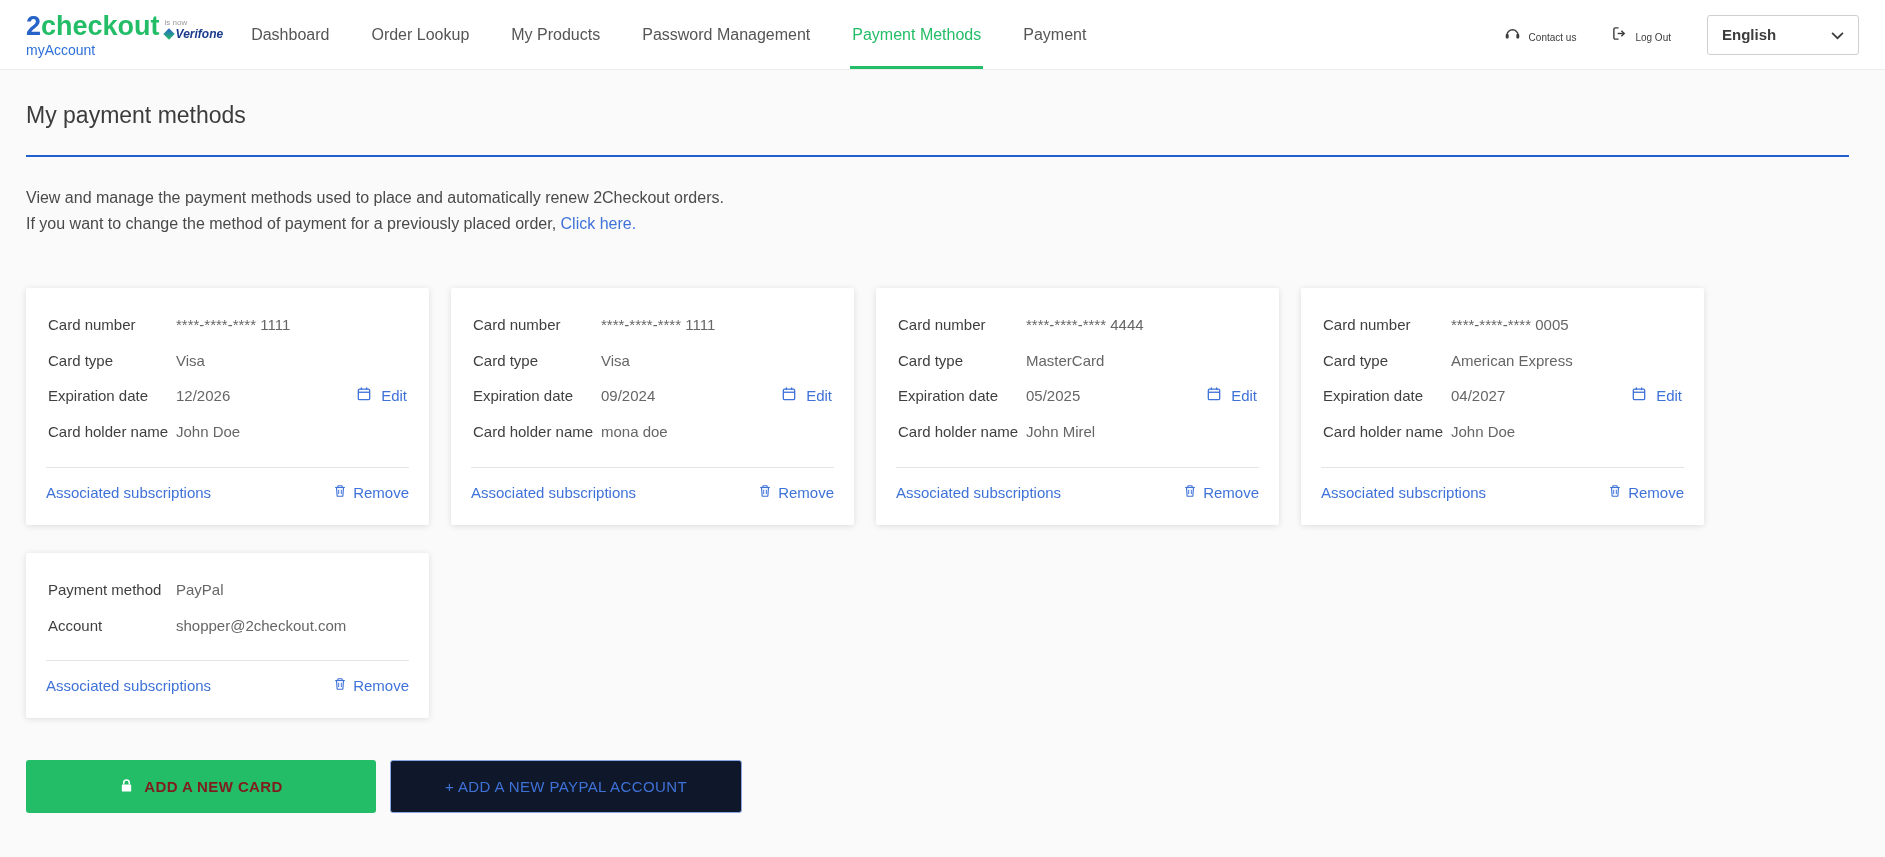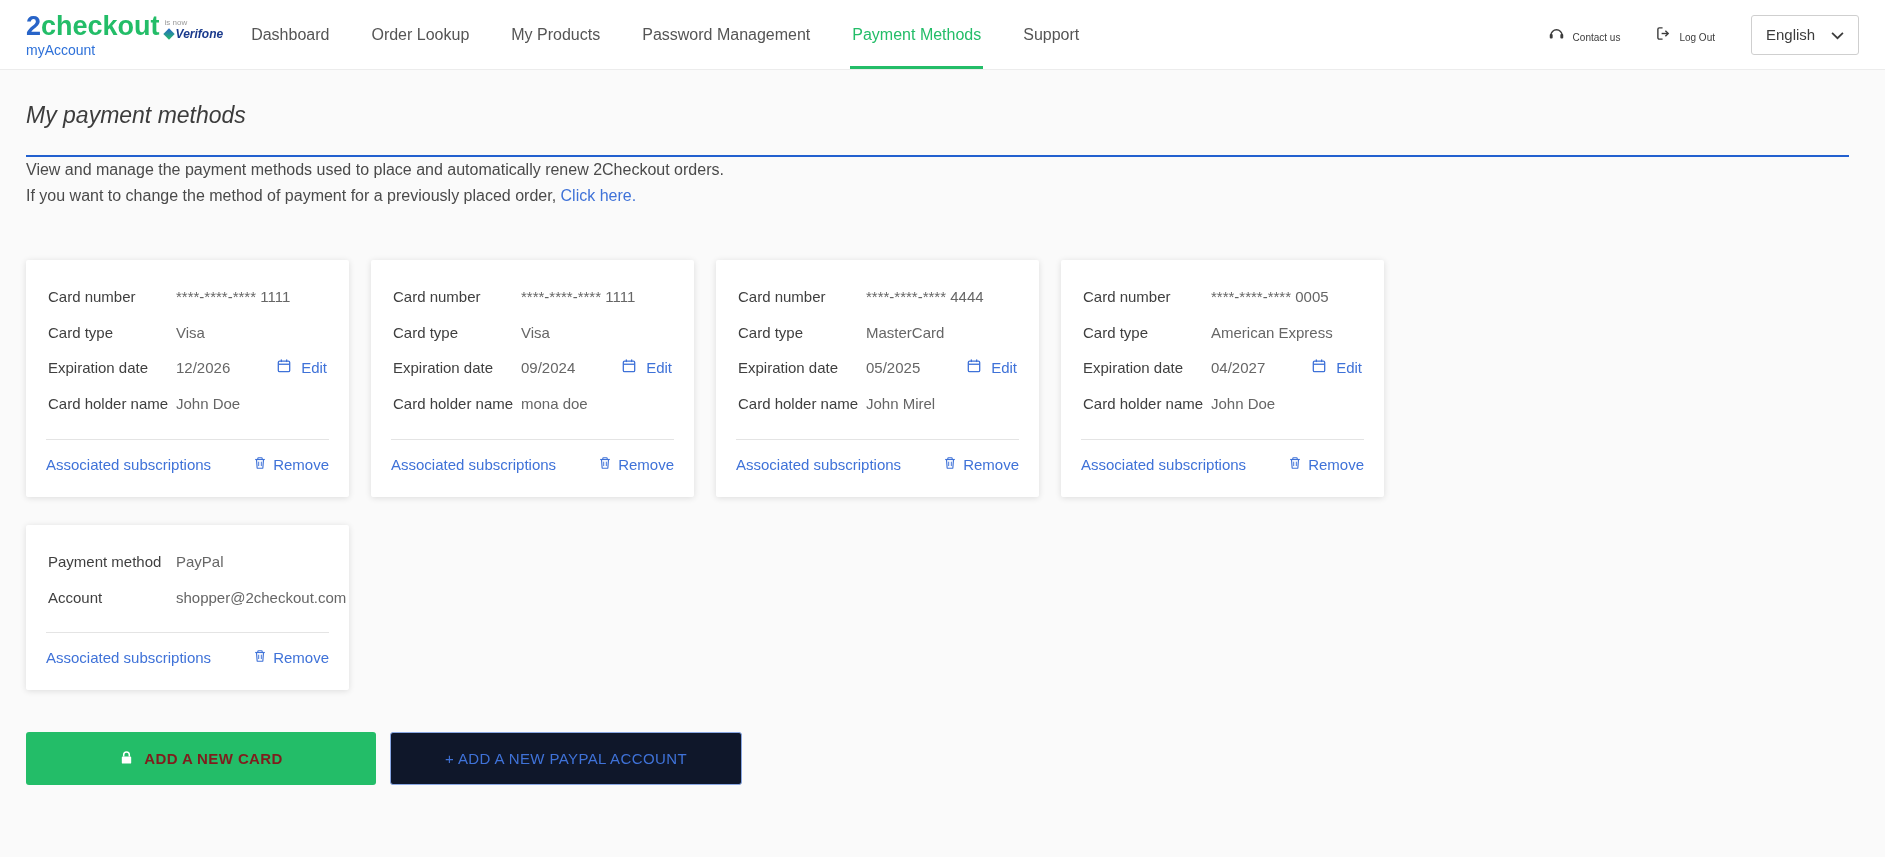--- a/index.html
+++ b/index.html
@@ -44,36 +44,36 @@
     border-bottom:3px solid transparent;border-top:3px solid transparent;
   }
   nav a.active{color:var(--accent-green);border-bottom-color:var(--accent-green);}
   .header-right{margin-left:auto;display:flex;align-items:center;}
   .header-link{
     display:flex;align-items:flex-end;gap:8px;
     font-size:10px;color:#3c3c3c;text-decoration:none;cursor:pointer;margin-right:36px;
   }
   .header-link svg{color:#3c3c3c;}
   .language-select{
-    width:108px;height:40px;border:1px solid #cfcfcf;border-radius:3px;background:#fff;
+    width:152px;height:40px;border:1px solid #cfcfcf;border-radius:3px;background:#fff;
     display:flex;align-items:center;justify-content:space-between;
-    padding:0 14px;font-size:15px;color:#3c3c3c;cursor:pointer;
+    padding:0 14px;font-size:15px;color:#3c3c3c;cursor:pointer;font-weight:bold;
   }
   
   main{padding:0 36px 80px 26px;}
-  h1{font-size:23px;font-weight:400;color:#3c3c3c;margin:32px 0 0 0;font-style:italic;}
+  h1{font-size:23px;font-weight:400;color:#3c3c3c;margin:32px 0 0 0;}
   .title-underline{height:2px;background:var(--line-blue);margin-top:26px;}
-  .description{font-size:16px;color:#4a4a4a;line-height:1.65;}
+  .description{margin-top:28px;font-size:16px;color:#4a4a4a;line-height:1.65;}
   .description .line{margin:0;}
   .link{color:var(--link-blue);text-decoration:none;cursor:pointer;}
   
   .cards-row{display:flex;gap:22px;margin-top:50px;}
   .cards-row.second{margin-top:28px;}
   .card{
-    width:323px;background:#ffffff;border-radius:2px;
+    width:403px;background:#ffffff;border-radius:2px;
     box-shadow:0 1px 6px rgba(0,0,0,0.12);
   }
   .card-body{padding:28px 22px 6px 22px;}
   .row{display:flex;align-items:flex-start;margin-bottom:17px;font-size:15px;}
   .label{width:128px;flex-shrink:0;color:var(--label-gray);line-height:1.25;}
   .value{color:var(--value-gray);line-height:1.25;}
   .edit-link{
     margin-left:auto;display:flex;align-items:center;gap:10px;
     color:var(--link-blue);font-size:15px;text-decoration:none;cursor:pointer;
   }
@@ -117,21 +117,21 @@
     </div>
     <div class="logo-bottom">myAccount</div>
   </div>
 
   <nav>
     <a>Dashboard</a>
     <a>Order Lookup</a>
     <a>My Products</a>
     <a>Password Management</a>
     <a class="active">Payment Methods</a>
-    <a>Support</a>
+    <a>Payment</a>
   </nav>
 
   <div class="header-right">
     <a class="header-link">
       <span>
         <svg viewBox="0 0 18 16" width="17" height="15">
             <path d="M3 10a6 6 0 0 1 12 0" fill="none" stroke="currentColor" stroke-width="1.5"></path>
             <rect x="1.8" y="8.6" width="3.1" height="4.8" rx="1.1" fill="currentColor"></rect>
             <rect x="13.1" y="8.6" width="3.1" height="4.8" rx="1.1" fill="currentColor"></rect>
           </svg>

